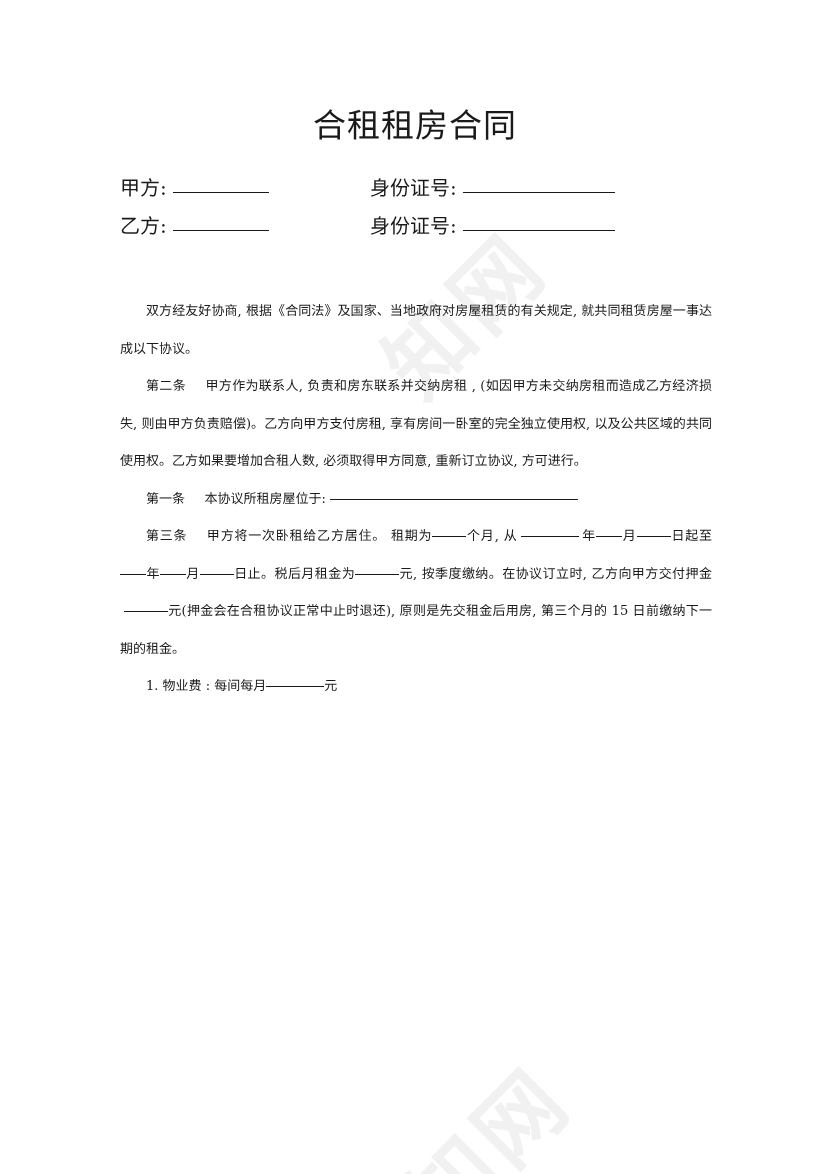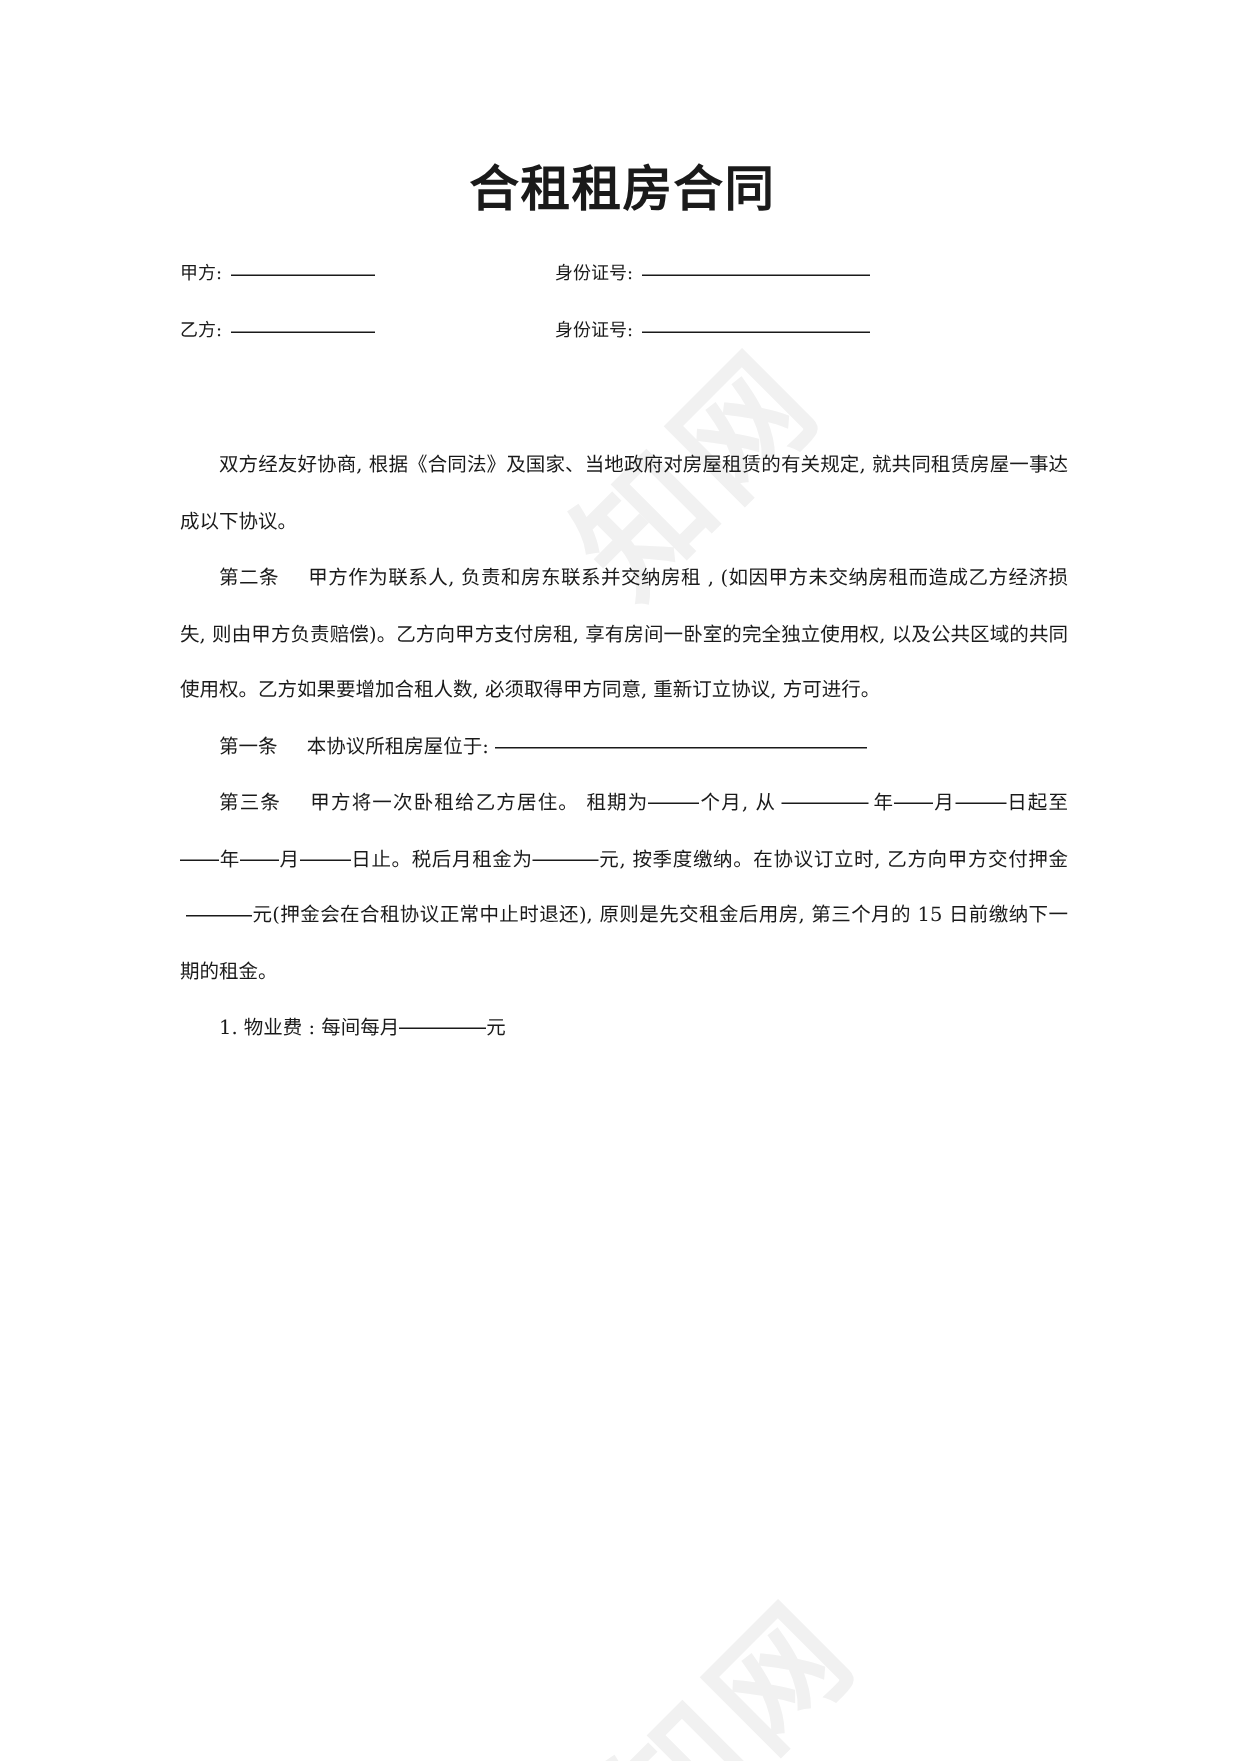--- a/index.html
+++ b/index.html
@@ -48,21 +48,21 @@
     box-sizing: border-box;
   }
 
   .doc-title {
     position: absolute;
     left: 0;
     top: 84px;
     width: 830px;
     text-align: center;
     font-size: 33px;
-    font-weight: bold;
+    font-weight: normal;
     letter-spacing: 1px;
     line-height: 1.2;
   }
 
   
   .party-block {
     position: absolute;
     left: 120px;
     top: 172px;
     width: 590px;
@@ -72,21 +72,21 @@
     align-items: baseline;
     height: 38px;
     font-size: 16.5px;
   }
   .party-cell {
     display: flex;
     align-items: baseline;
     white-space: nowrap;
   }
   .party-cell.left  { width: 250px; }
-  .party-label { font-size: 12px; }
+  .party-label { font-size: 20px; }
   .rule {
     display: inline-block;
     border-bottom: 1.4px solid #1a1a1a;
     height: 0;
     margin-left: 6px;
     position: relative;
     top: -2px;
   }
   .rule-party { width: 96px; }
   .rule-id    { width: 152px; }

